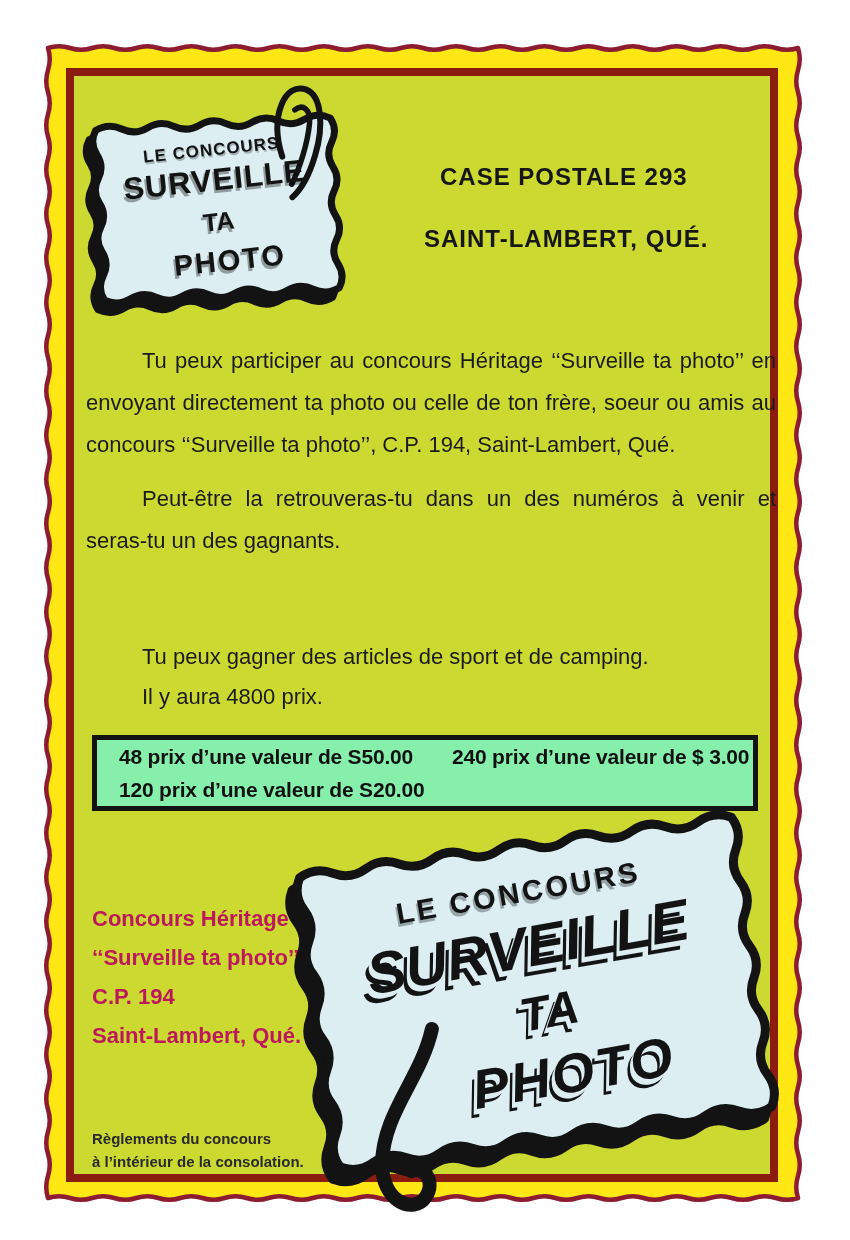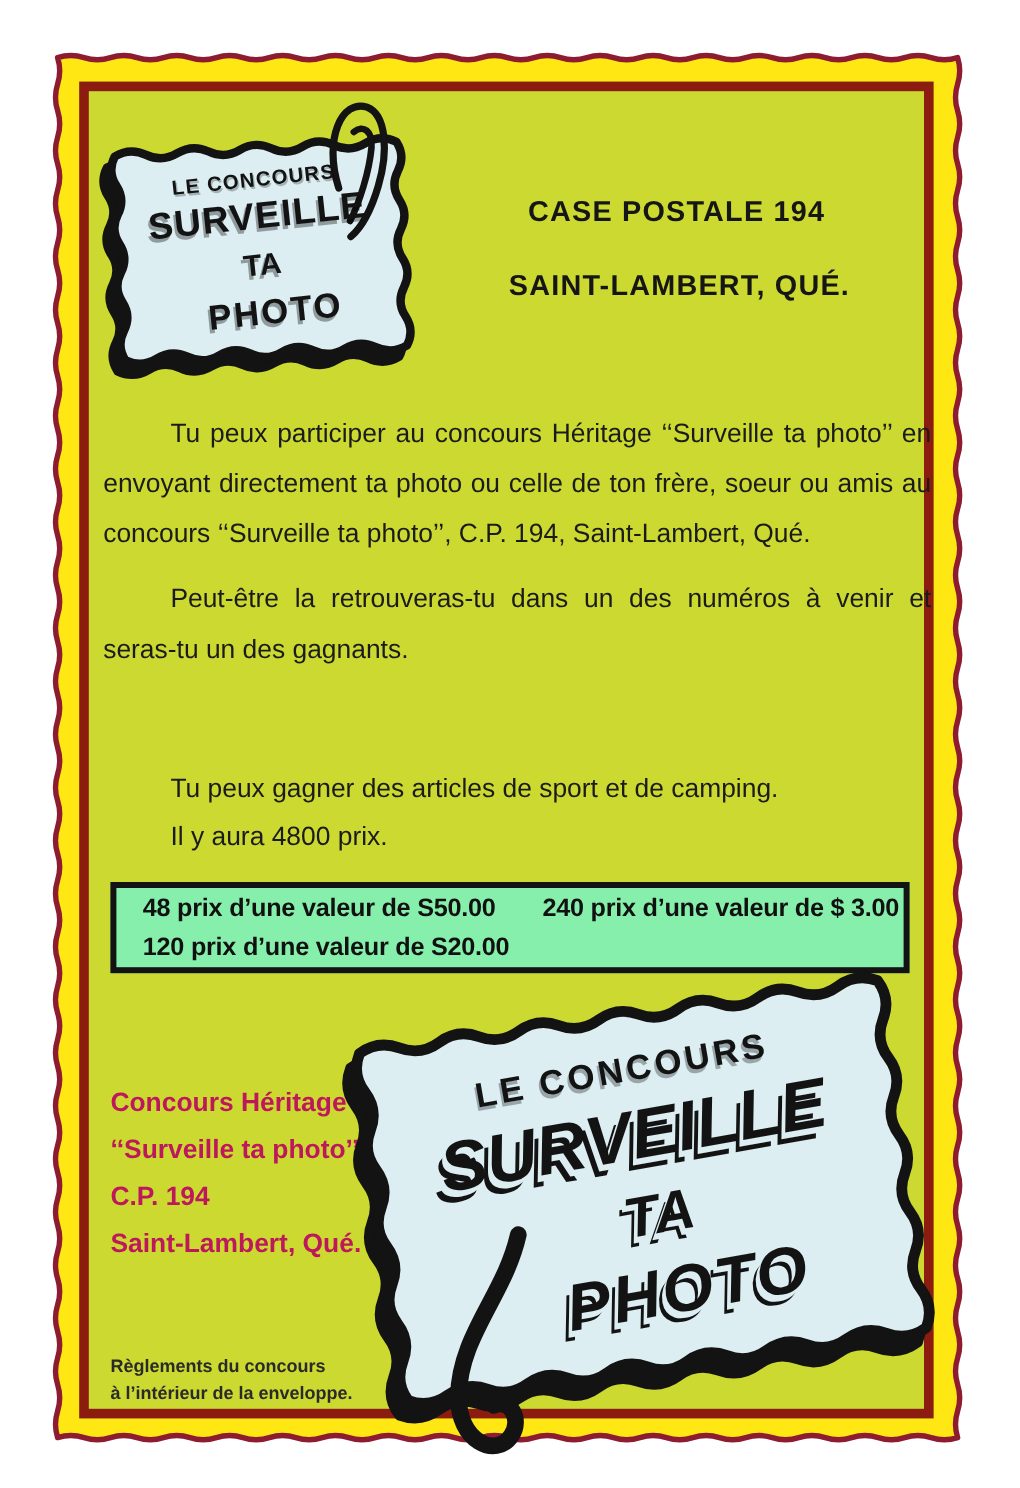--- a/index.html
+++ b/index.html
@@ -81,21 +81,21 @@
       <path d="M 220 16 C 228 10, 236 16, 234 30 C 231 50, 222 74, 213 90" fill="none" stroke="#131313" stroke-width="5.5" stroke-linecap="round"></path>
     </svg>
     <div class="badge-text">
       <div class="bt-small">LE CONCOURS</div>
       <div class="bt-big">SURVEILLE</div>
       <div class="bt-mid">TA</div>
       <div class="bt-bot">PHOTO</div>
     </div>
   </div>
 
-  <div class="hdr-line1">CASE POSTALE 194</div>
+  <div class="hdr-line1">CASE POSTALE 293</div>
   <div class="hdr-line2">SAINT-LAMBERT, QUÉ.</div>
 
   <div class="para p1">Tu peux participer au concours Héritage ‘‘Surveille ta photo’’ en envoyant directement ta photo ou celle de ton frère, soeur ou amis au concours ‘‘Surveille ta photo’’, C.P. 194, Saint-Lambert, Qué.</div>
   <div class="para p2">Peut-être la retrouveras-tu dans un des numéros à venir et seras-tu un des gagnants.</div>
   <div class="para p4">Tu peux gagner des articles de sport et de camping.</div>
   <div class="para p5">Il y aura 4800 prix.</div>
 
   <div class="prize-box">
     <div class="prize-cell">48 prix d’une valeur de S50.00</div>
     <div class="prize-cell right">240 prix d’une valeur de $  3.00</div>
@@ -104,21 +104,21 @@
 
   <div class="address">
     <div>Concours Héritage</div>
     <div>‘‘Surveille ta photo’’</div>
     <div>C.P. 194</div>
     <div>Saint-Lambert, Qué.</div>
   </div>
 
   <div class="regs">
     <div>Règlements du concours</div>
-    <div>à l’intérieur de la enveloppe.</div>
+    <div>à l’intérieur de la consolation.</div>
   </div>
 
   <div class="badge-bottom">
     <svg width="480" height="380">
       <path transform="translate(-9,11)" fill="#131313" stroke="#131313" stroke-width="9" stroke-linejoin="round" d="M 22 28 q 16.76923076923077 -9 33.53846153846154 0 q 16.76923076923077 9 33.53846153846154 0 q 16.76923076923077 -9 33.53846153846154 0 q 16.76923076923077 9 33.53846153846154 0 q 16.76923076923077 -9 33.53846153846154 0 q 16.76923076923077 9 33.53846153846154 0 q 16.76923076923077 -9 33.53846153846154 0 q 16.76923076923077 9 33.53846153846154 0 q 16.76923076923077 -9 33.53846153846154 0 q 16.76923076923077 9 33.53846153846154 0 q 16.76923076923077 -9 33.53846153846154 0 q 16.76923076923077 9 33.53846153846154 0 q 16.76923076923077 -9 33.53846153846154 0 q 9 16.22222222222222 0 32.44444444444444 q -9 16.22222222222222 0 32.44444444444444 q 9 16.22222222222222 0 32.44444444444444 q -9 16.22222222222222 0 32.44444444444444 q 9 16.22222222222222 0 32.44444444444444 q -9 16.22222222222222 0 32.44444444444444 q 9 16.22222222222222 0 32.44444444444444 q -9 16.22222222222222 0 32.44444444444444 q 9 16.22222222222222 0 32.44444444444444 q -16.76923076923077 9 -33.53846153846154 0 q -16.76923076923077 -9 -33.53846153846154 0 q -16.76923076923077 9 -33.53846153846154 0 q -16.76923076923077 -9 -33.53846153846154 0 q -16.76923076923077 9 -33.53846153846154 0 q -16.76923076923077 -9 -33.53846153846154 0 q -16.76923076923077 9 -33.53846153846154 0 q -16.76923076923077 -9 -33.53846153846154 0 q -16.76923076923077 9 -33.53846153846154 0 q -16.76923076923077 -9 -33.53846153846154 0 q -16.76923076923077 9 -33.53846153846154 0 q -16.76923076923077 -9 -33.53846153846154 0 q -16.76923076923077 9 -33.53846153846154 0 q -9 -16.22222222222222 0 -32.44444444444444 q 9 -16.22222222222222 0 -32.44444444444444 q -9 -16.22222222222222 0 -32.44444444444444 q 9 -16.22222222222222 0 -32.44444444444444 q -9 -16.22222222222222 0 -32.44444444444444 q 9 -16.22222222222222 0 -32.44444444444444 q -9 -16.22222222222222 0 -32.44444444444444 q 9 -16.22222222222222 0 -32.44444444444444 q -9 -16.22222222222222 0 -32.44444444444444 Z"></path>
       <path fill="#dceef2" stroke="#131313" stroke-width="9" stroke-linejoin="round" d="M 22 28 q 16.76923076923077 -9 33.53846153846154 0 q 16.76923076923077 9 33.53846153846154 0 q 16.76923076923077 -9 33.53846153846154 0 q 16.76923076923077 9 33.53846153846154 0 q 16.76923076923077 -9 33.53846153846154 0 q 16.76923076923077 9 33.53846153846154 0 q 16.76923076923077 -9 33.53846153846154 0 q 16.76923076923077 9 33.53846153846154 0 q 16.76923076923077 -9 33.53846153846154 0 q 16.76923076923077 9 33.53846153846154 0 q 16.76923076923077 -9 33.53846153846154 0 q 16.76923076923077 9 33.53846153846154 0 q 16.76923076923077 -9 33.53846153846154 0 q 9 16.22222222222222 0 32.44444444444444 q -9 16.22222222222222 0 32.44444444444444 q 9 16.22222222222222 0 32.44444444444444 q -9 16.22222222222222 0 32.44444444444444 q 9 16.22222222222222 0 32.44444444444444 q -9 16.22222222222222 0 32.44444444444444 q 9 16.22222222222222 0 32.44444444444444 q -9 16.22222222222222 0 32.44444444444444 q 9 16.22222222222222 0 32.44444444444444 q -16.76923076923077 9 -33.53846153846154 0 q -16.76923076923077 -9 -33.53846153846154 0 q -16.76923076923077 9 -33.53846153846154 0 q -16.76923076923077 -9 -33.53846153846154 0 q -16.76923076923077 9 -33.53846153846154 0 q -16.76923076923077 -9 -33.53846153846154 0 q -16.76923076923077 9 -33.53846153846154 0 q -16.76923076923077 -9 -33.53846153846154 0 q -16.76923076923077 9 -33.53846153846154 0 q -16.76923076923077 -9 -33.53846153846154 0 q -16.76923076923077 9 -33.53846153846154 0 q -16.76923076923077 -9 -33.53846153846154 0 q -16.76923076923077 9 -33.53846153846154 0 q -9 -16.22222222222222 0 -32.44444444444444 q 9 -16.22222222222222 0 -32.44444444444444 q -9 -16.22222222222222 0 -32.44444444444444 q 9 -16.22222222222222 0 -32.44444444444444 q -9 -16.22222222222222 0 -32.44444444444444 q 9 -16.22222222222222 0 -32.44444444444444 q -9 -16.22222222222222 0 -32.44444444444444 q 9 -16.22222222222222 0 -32.44444444444444 q -9 -16.22222222222222 0 -32.44444444444444 Z"></path>
       <path d="M 132 196 C 114 244, 72 272, 64 322 C 58 360, 88 378, 103 361 C 114 348, 106 330, 92 334" fill="none" stroke="#131313" stroke-width="14" stroke-linecap="round"></path>
     </svg>
     <div class="badge-text">
       <div class="bb-small">LE CONCOURS</div>

